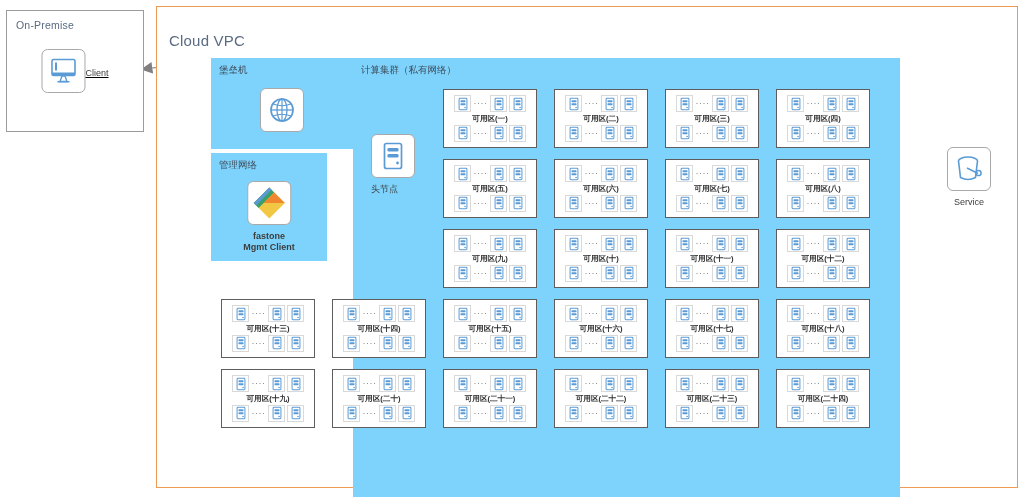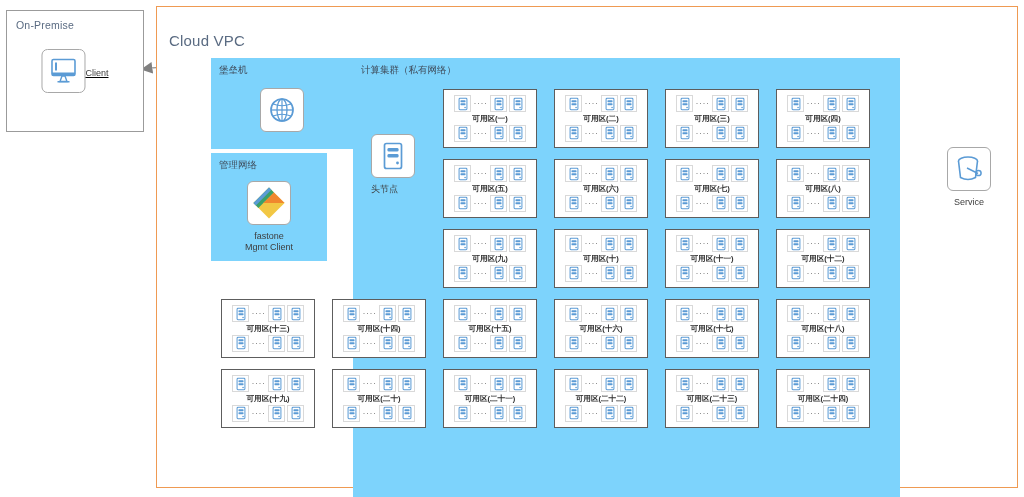--- a/index.html
+++ b/index.html
@@ -50,21 +50,21 @@
     position:absolute;left:8px;top:6px;
     font-size:9.5px;color:#3e4a59;white-space:nowrap;
   }
 
   .panel-bastion{left:54px;top:51px;width:142px;height:91px;}
   .panel-mgmt{left:54px;top:146px;width:116px;height:108px;}
   .panel-compute{left:196px;top:51px;width:547px;height:448px;}
 
   .panel-icon{
     position:absolute;left:50%;transform:translateX(-50%);
-    display:flex;flex-direction:column;align-items:center;
+    display:flex;flex-direction:column;align-items:center;font-weight:bold;
   }
 
   
   .headnode{
     position:absolute;left:18px;top:76px;
     display:flex;flex-direction:column;align-items:flex-start;
   }
   .cn-caption{font-size:9px;color:#3d3d3d;margin-top:5px;text-align:center;}
 
   

